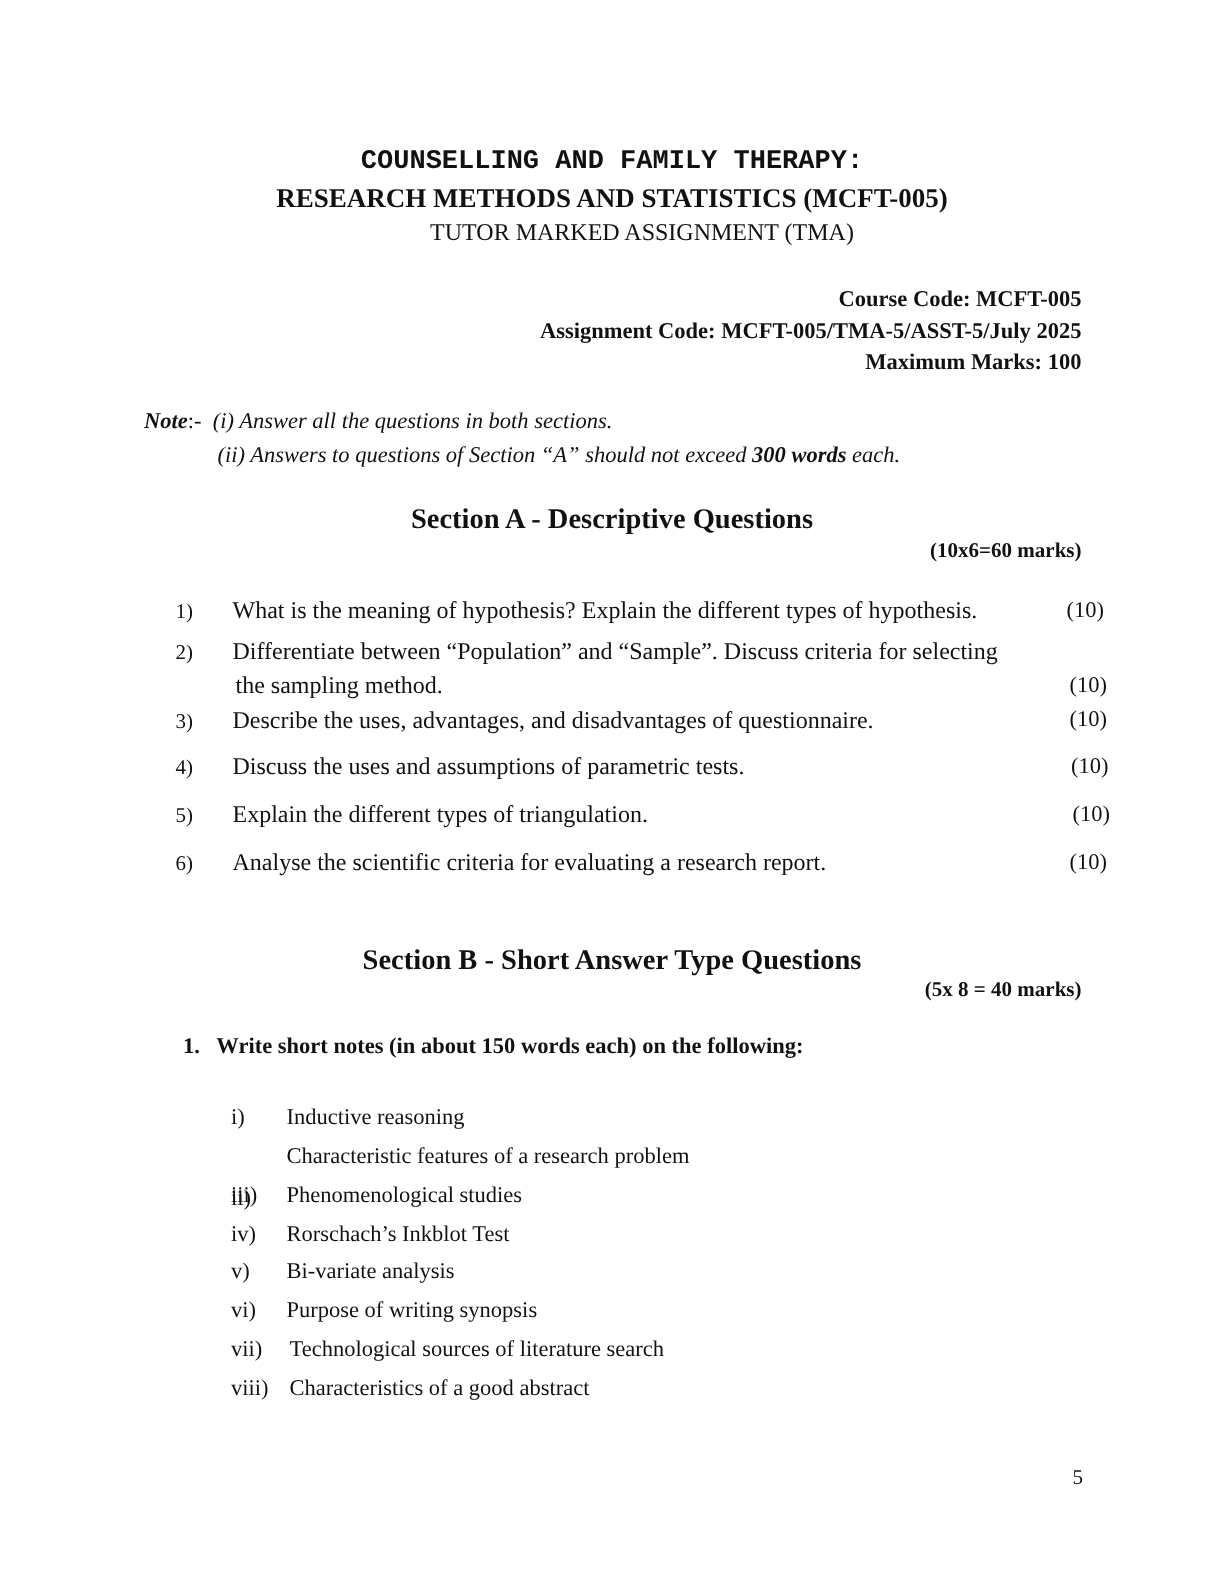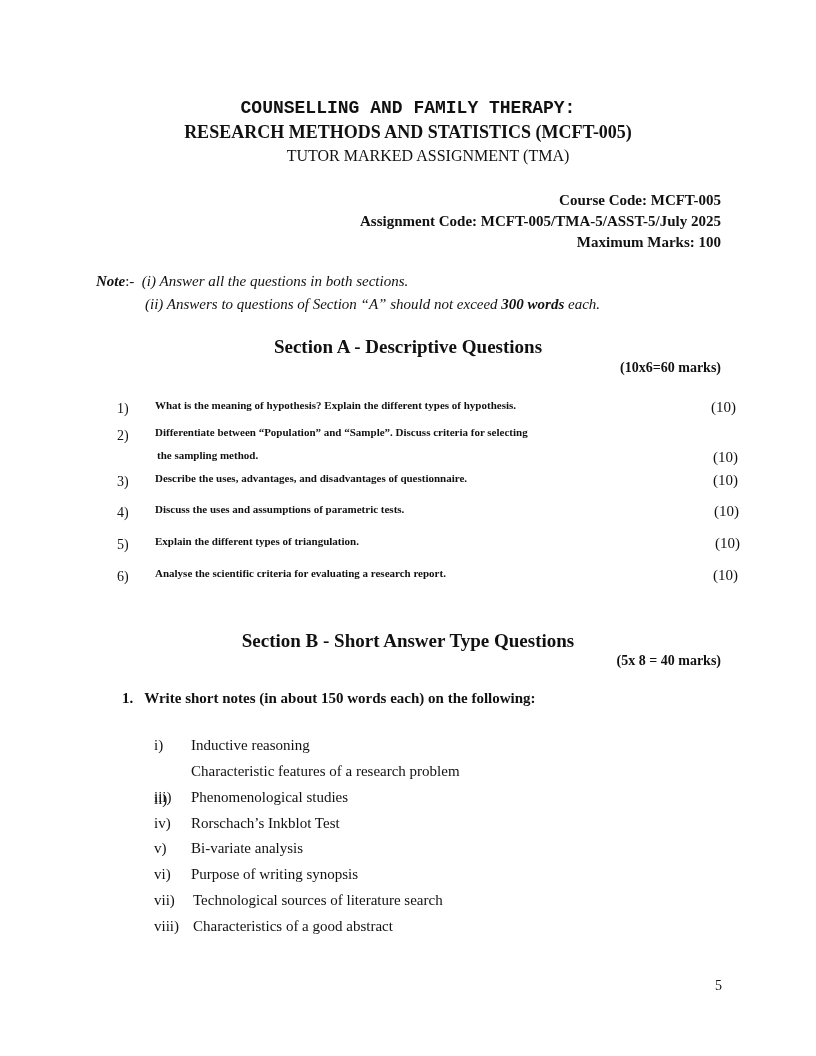--- a/index.html
+++ b/index.html
@@ -9,21 +9,21 @@
   }
   .abs { position: absolute; white-space: nowrap; }
   .title-line { left: 0; width: 816px; text-align: center; font-weight: bold; font-size: 18px; }
   .subtitle { left: 0; width: 816px; text-align: center; font-size: 16px; padding-left: 20px; }
   .meta { right: 95px; text-align: right; font-weight: bold; font-size: 15px; }
   .note { font-size: 15px; font-style: italic; }
   .note b { font-style: italic; }
   .section-title { left: 0; width: 816px; text-align: center; font-weight: bold; font-size: 19px; }
   .marks { right: 95px; font-weight: bold; font-size: 14px; }
   .q-num { font-size: 14px; }
-  .q-text { font-size: 11px; font-weight: bold; }
+  .q-text { font-size: 16px; }
   .q-marks { font-size: 15px; }
   .b-num { font-size: 15px; }
   .b-text { font-size: 15px; }
   .page-num { font-size: 14px; }
 </style>
 </head>
 <body>
 
 <div class="abs title-line" style="top:98px;font-family:Liberation Mono, monospace;">COUNSELLING AND FAMILY THERAPY:</div>
 <div class="abs title-line" style="top:122px;">RESEARCH METHODS AND STATISTICS (MCFT-005)</div>

